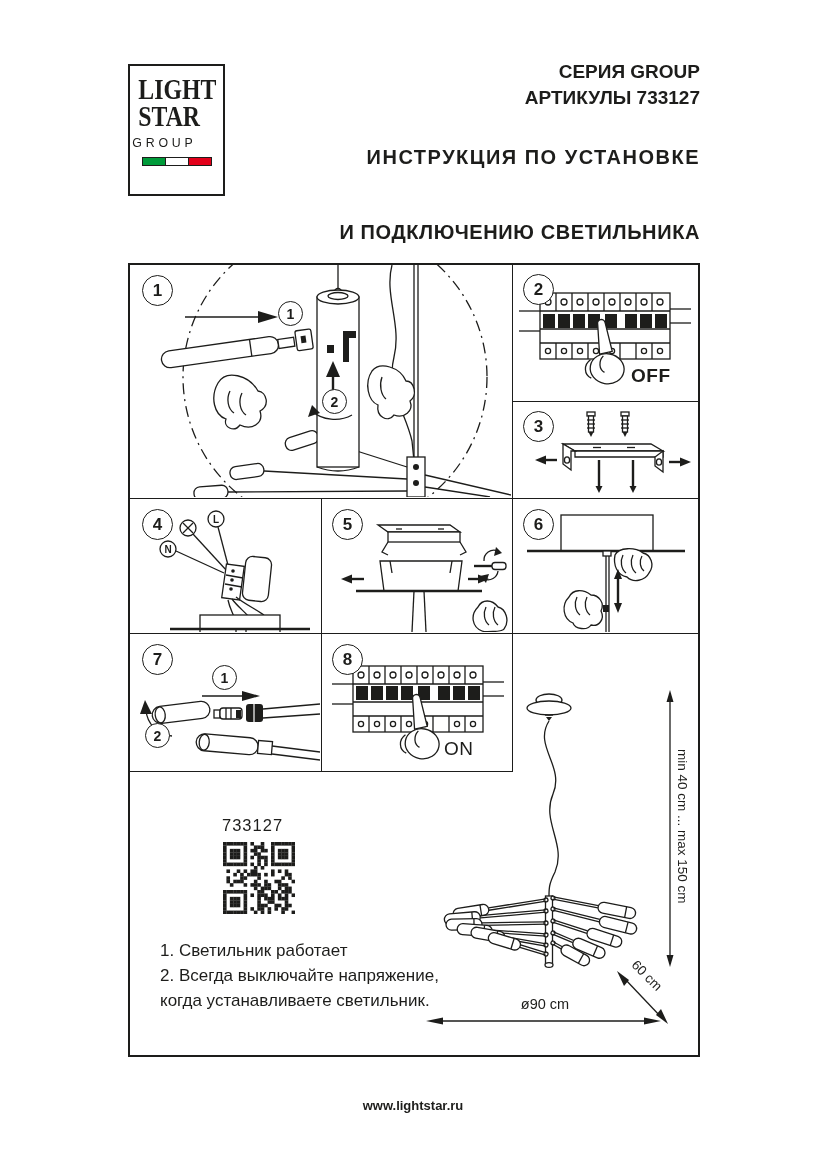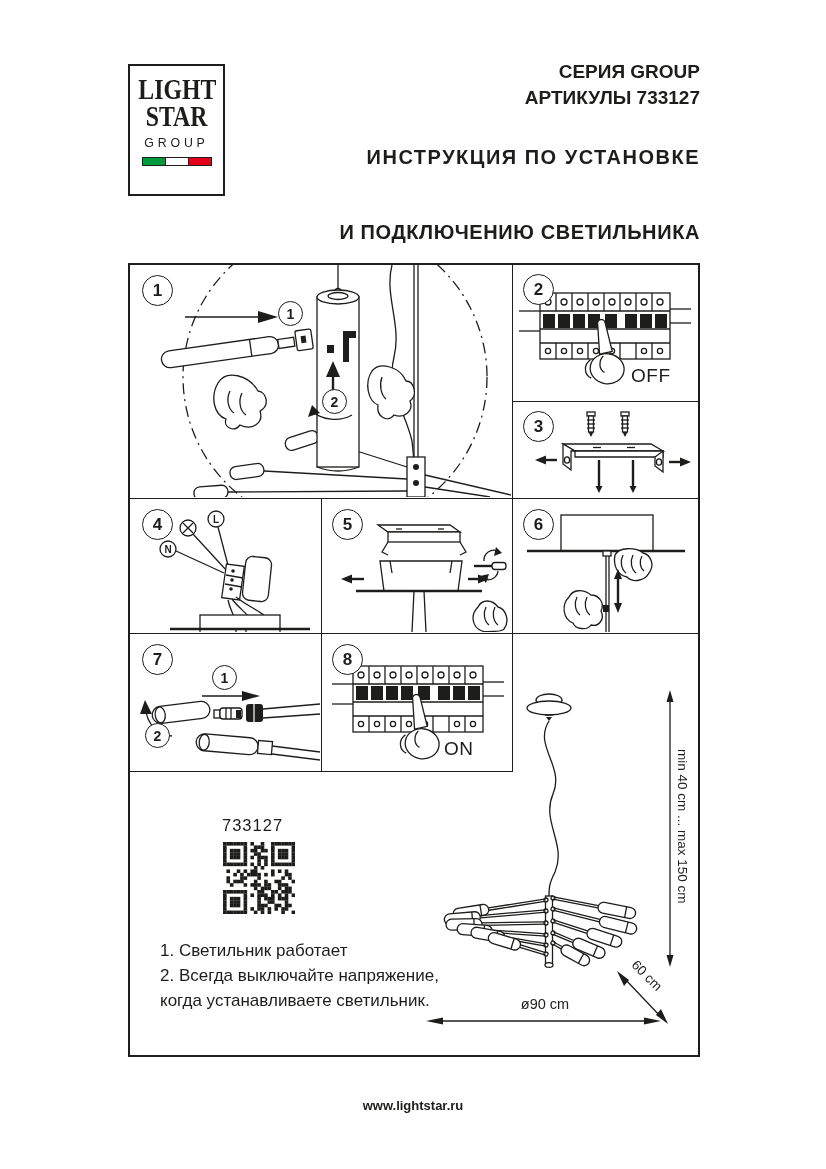--- a/index.html
+++ b/index.html
@@ -7,21 +7,21 @@
        font-family:"Liberation Sans",sans-serif;color:#1d1d1b;}
   .abs{position:absolute;}
   svg{display:block;}
   svg .ln{stroke:#1d1d1b;stroke-width:1.3;fill:none;}
   svg .lnw{stroke:#1d1d1b;stroke-width:1.3;fill:#ffffff;}
   svg .fl{fill:#1d1d1b;stroke:none;}
   svg .thick{stroke:#1d1d1b;stroke-width:2.4;fill:none;}
 
   
   .logo-box{left:128px;top:64px;width:97px;height:132px;border:2px solid #1d1d1b;
-            box-sizing:border-box;text-align:center;}
+            box-sizing:border-box;text-align:left;}
   .logo-word{display:block;font-family:"Liberation Serif",serif;font-weight:700;
              font-size:29px;line-height:27px;letter-spacing:0;transform:scaleX(.82);}
   .logo-word.first{margin-top:10px;}
   .logo-group{display:block;margin-top:5px;font-size:13px;letter-spacing:4px;
               font-weight:400;transform:scaleX(.95);}
   .logo-flag{margin:7px auto 0 auto;width:70px;height:9px;border:1px solid #1d1d1b;
              display:flex;box-sizing:border-box;}
   .logo-flag > div{flex:1;}
   .flag-white{border-left:1px solid #1d1d1b;border-right:1px solid #1d1d1b;background:#fff;}
 
@@ -138,21 +138,21 @@
       </g>
       <g>
         <path d="M242,106 C234,118 238,136 248,140 C246,152 258,158 264,150 C274,154 284,146 280,136 C288,130 284,116 276,116 C270,102 250,96 242,106 Z" class="lnw"></path>
         <path d="M252,112 C249,120 251,130 256,134" class="ln"></path>
       </g>
     </svg>
   </div>
 
   <div class="panel bb" style="left:383px;top:0;width:185px;height:137px;">
     <span class="badge" style="left:10px;top:9px;">2</span>
-    <span class="state-label" style="left:118px;top:100px;">OFF</span>
+    <span class="state-label" style="left:118px;top:100px;font-weight:bold;">OFF</span>
     <svg width="185" height="135" viewBox="0 0 185 135">
       <line x1="6" y1="46" x2="27" y2="46" class="ln"></line>
         <line x1="6" y1="66" x2="27" y2="66" class="ln"></line>
       <line x1="157" y1="44" x2="178" y2="44" class="ln"></line>
         <line x1="157" y1="58" x2="178" y2="58" class="ln"></line>
       <rect x="27" y="28" width="130" height="66" class="lnw"></rect>
       <line x1="27" y1="46" x2="157" y2="46" class="ln"></line>
       <line x1="27" y1="64" x2="157" y2="64" class="ln"></line>
       <line x1="27" y1="78" x2="157" y2="78" class="ln"></line>
       <g class="ln">

